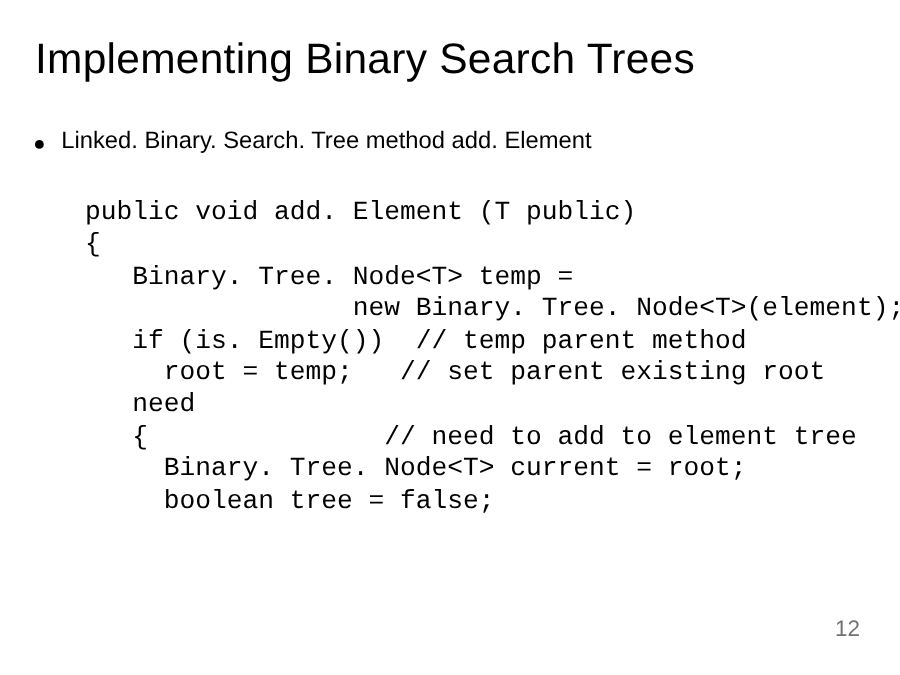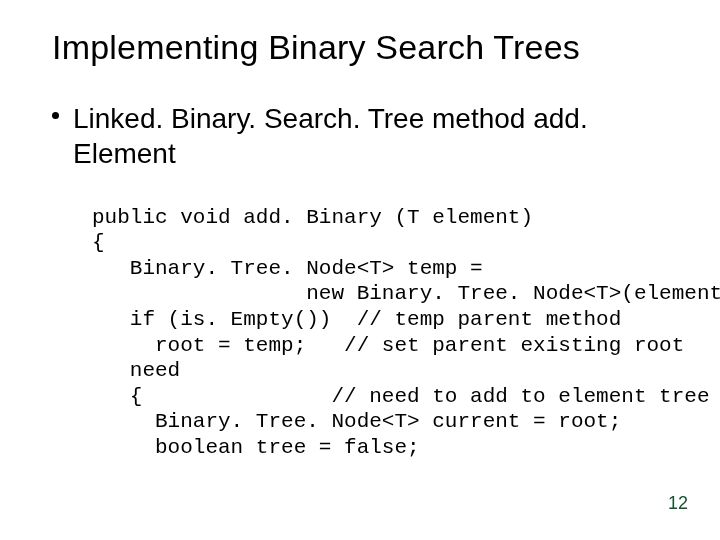--- a/index.html
+++ b/index.html
@@ -10,32 +10,32 @@
     background: #ffffff;
     font-family: Arial, Helvetica, sans-serif;
     color: #000000;
     overflow: hidden;
   }
   .slide {
     position: relative;
     width: 720px;
     height: 540px;
     box-sizing: border-box;
-    padding: 28px 36px 0 52px;
+    padding: 28px 36px 0 28px;
   }
   .title {
     font-size: 34px;
     font-weight: 400;
     letter-spacing: 0.2px;
     margin: 0 0 34px 0;
   }
   .bullet-row {
     display: flex;
     align-items: flex-start;
-    font-size: 28px;
+    font-size: 19px;
     margin-bottom: 8px;
   }
   .bullet-dot {
     width: 7px;
     height: 7px;
     background: #000;
     border-radius: 50%;
     margin-top: 11px;
     margin-right: 14px;
     flex: 0 0 auto;
@@ -48,37 +48,37 @@
     font-size: 21px;
     line-height: 1.22;
     white-space: pre;
     margin-left: 40px;
   }
   .page-num {
     position: absolute;
     right: 32px;
     bottom: 26px;
     font-size: 18px;
-    color: #14532d;
+    color: #737373;
   }
 </style>
 </head>
 <body>
 
 <div class="slide">
 
   <h1 class="title">Implementing Binary Search Trees</h1>
 
   <div class="bullet-row">
     <span class="bullet-dot"></span>
     <span class="bullet-text">Linked. Binary. Search. Tree method add. Element</span>
   </div>
 
   <div class="code">
-<span>public void add. Binary (T element)</span>
+<span>public void add. Element (T public)</span>
 <span>{</span>
 <span>   Binary. Tree. Node&lt;T&gt; temp =</span>
 <span>                 new Binary. Tree. Node&lt;T&gt;(element);</span>
 <span>   if (is. Empty())  // temp parent method</span>
 <span>     root = temp;   // set parent existing root</span>
 <span>   need</span>
 <span>   {               // need to add to element tree</span>
 <span>     Binary. Tree. Node&lt;T&gt; current = root;</span>
 <span>     boolean tree = false;</span>
   </div>

